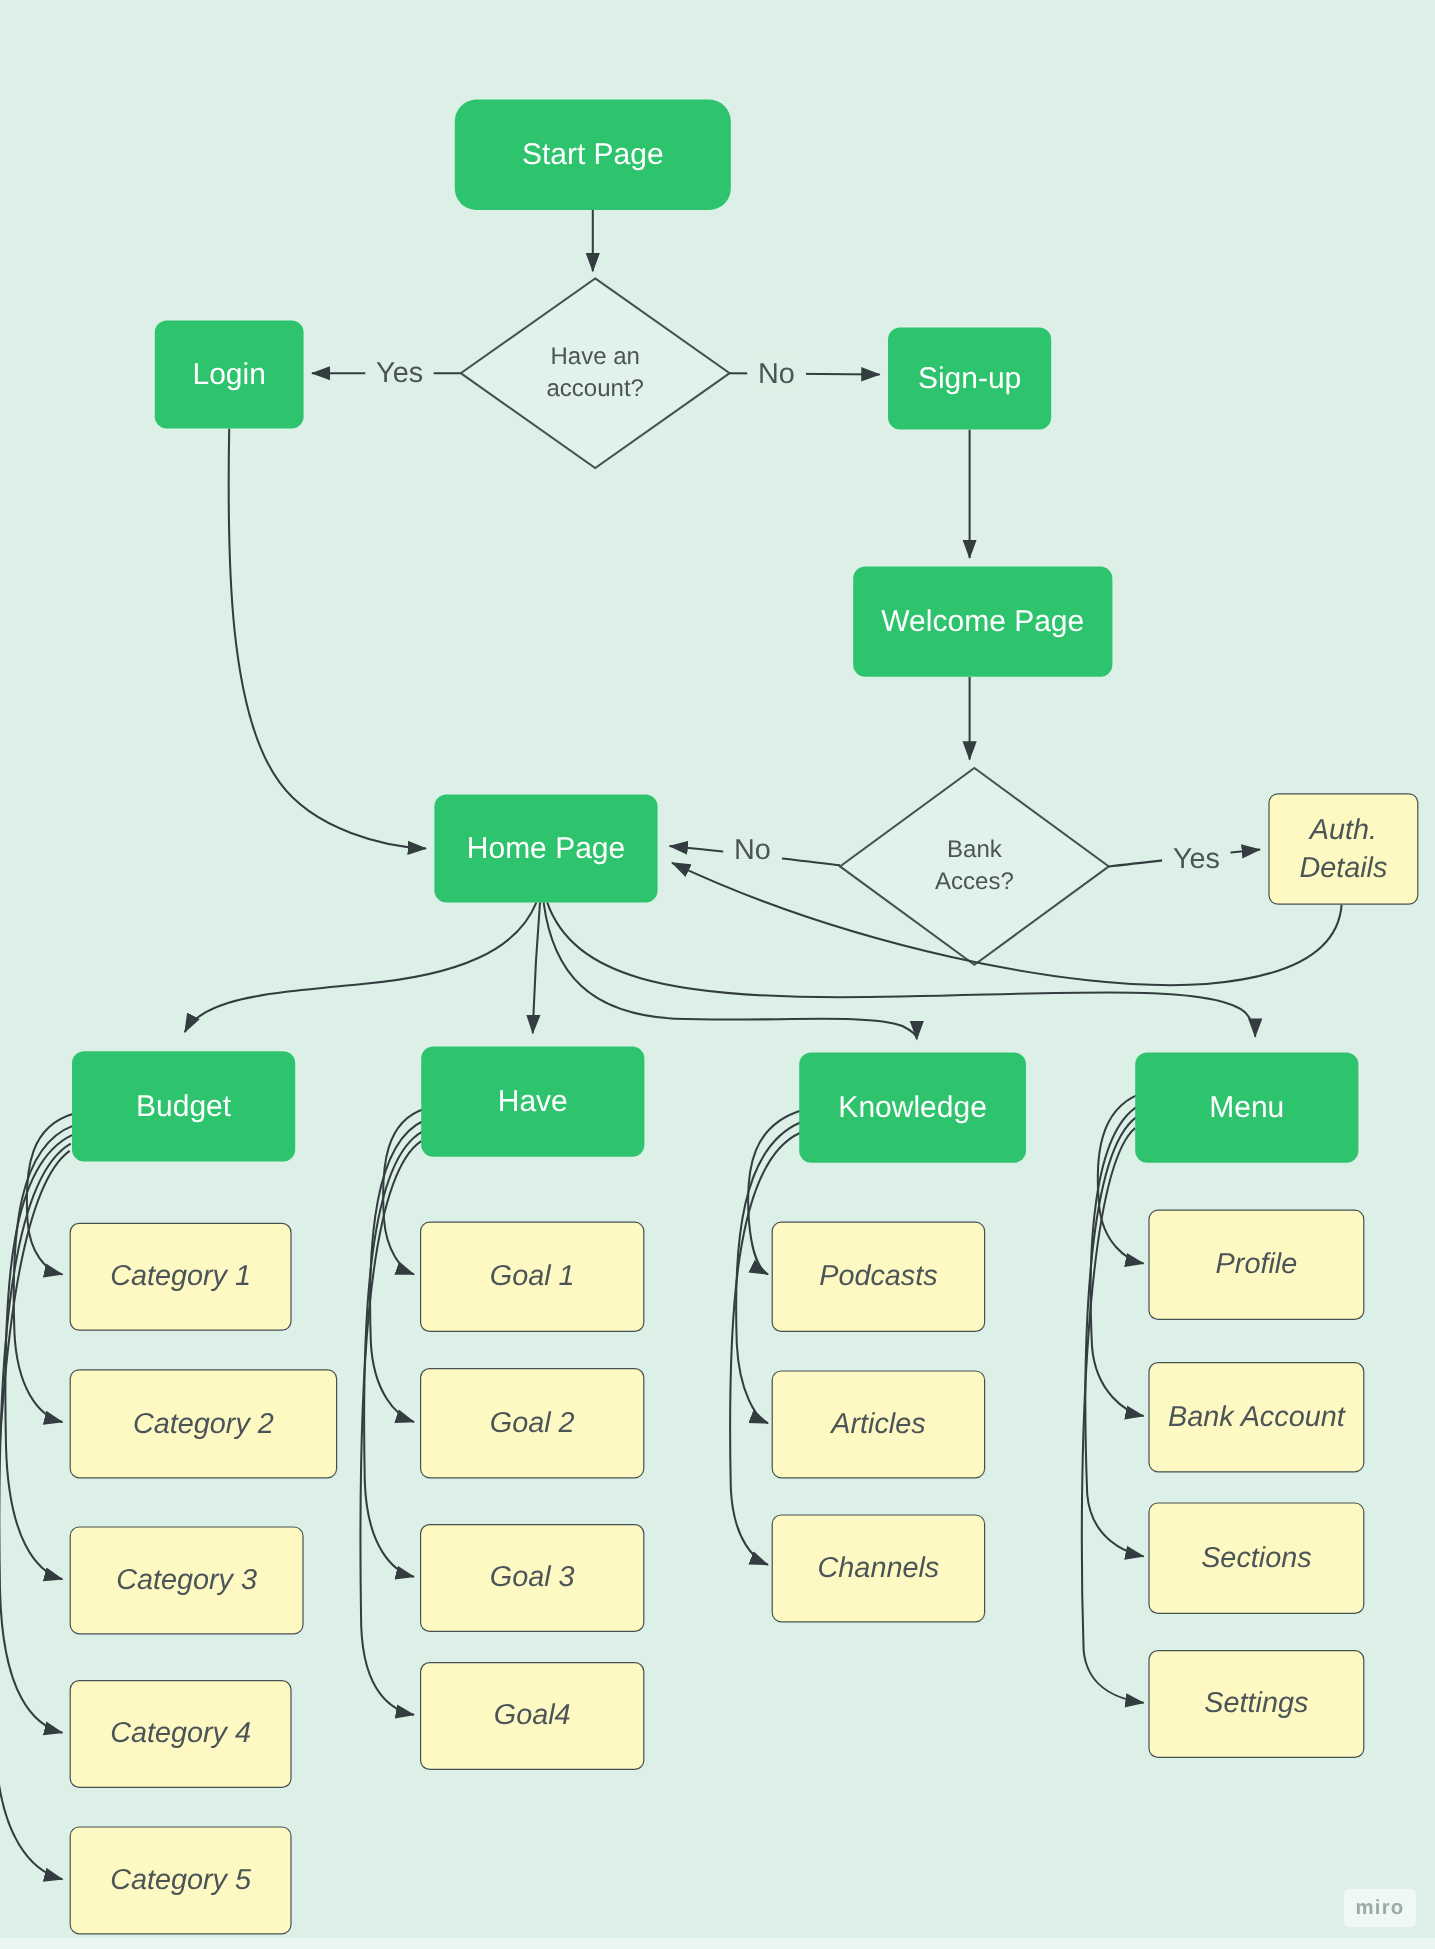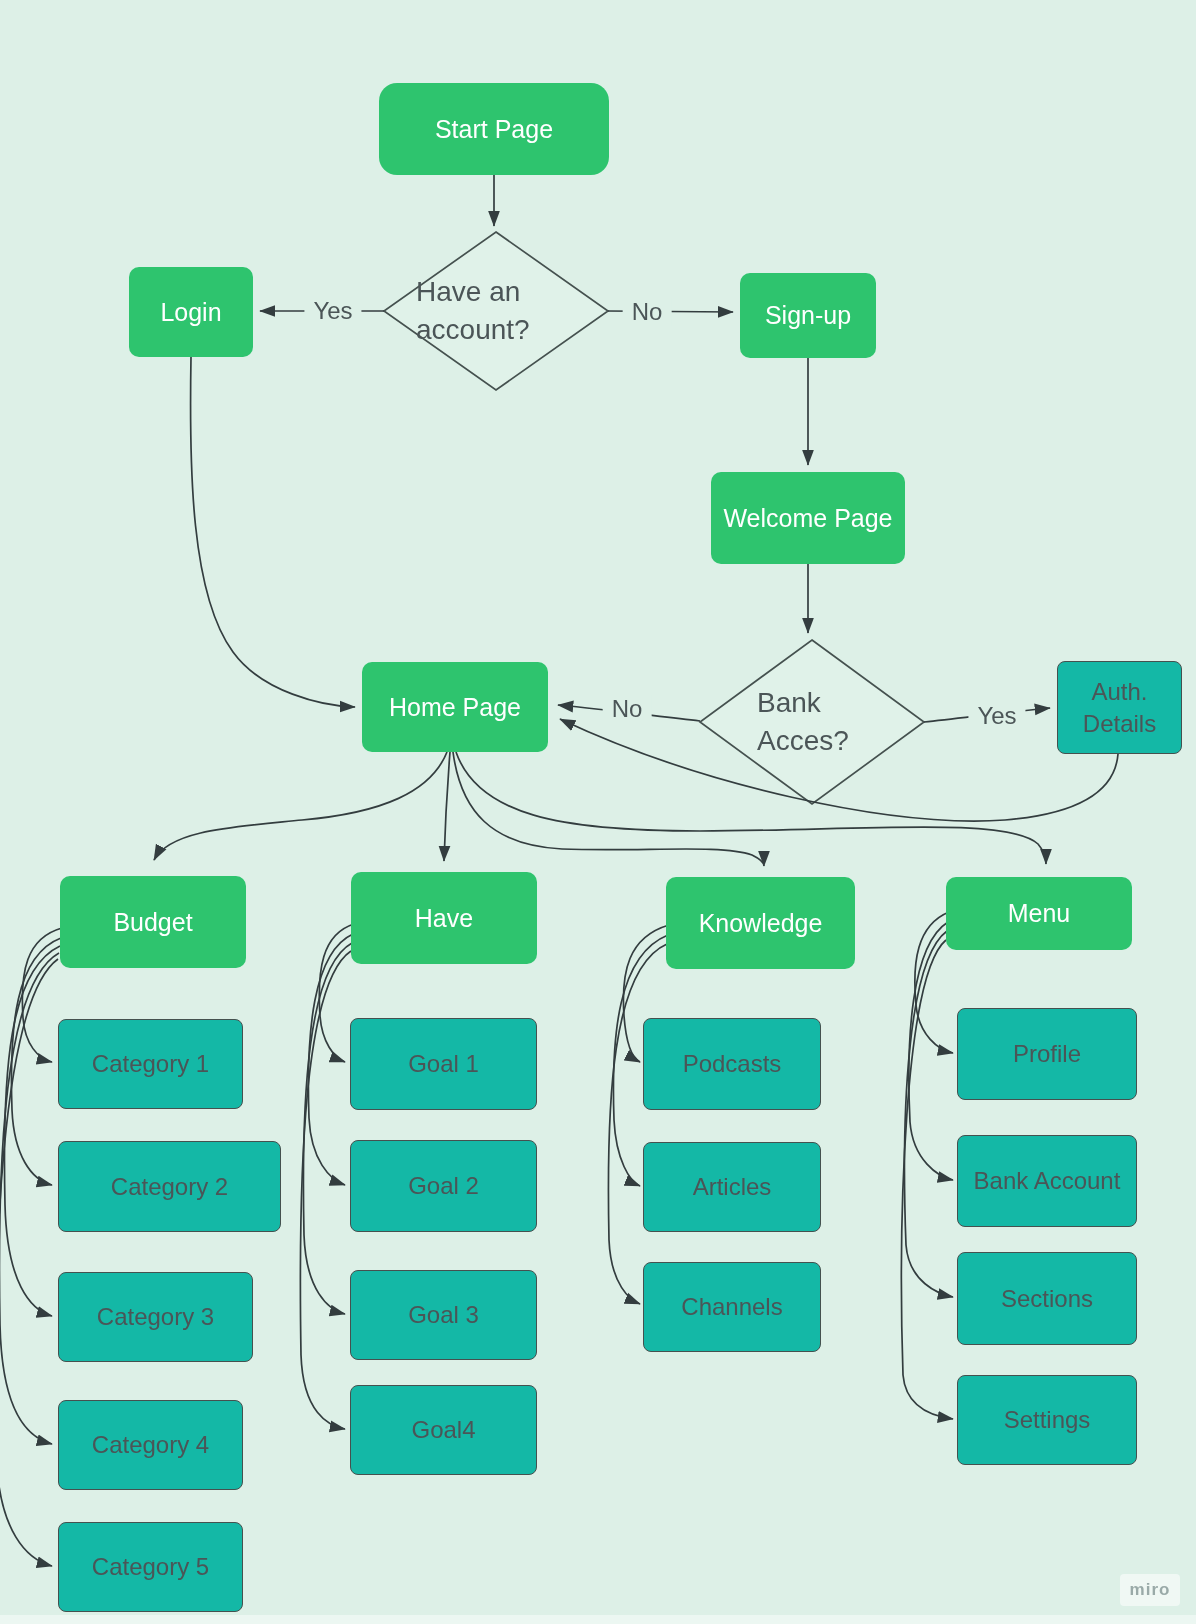--- a/index.html
+++ b/index.html
@@ -21,30 +21,31 @@
     color:var(--dark,#4b5557);
     user-select:none;
   }
   .node.green{
     background:var(--green,#2ec46e);
     color:#ffffff;
     border-radius:10px;
   }
   .node.pill{border-radius:18px;}
   .node.light{
-    background:#14b8a6;
+    background:#fef9c3;
     border:1.6px solid var(--outline,#45514f);
     border-radius:8px;
     font-size:24px;
+    font-style:italic;
   }
   .diamond-label{
     position:absolute;
     transform:translate(-50%,-50%);
-    text-align:left;
-    font-size:28px;line-height:1.35;
+    text-align:center;
+    font-size:20px;line-height:1.35;
     color:var(--dark,#4b5557);
     white-space:normal;
   }
   .edge-label{
     position:absolute;
     transform:translate(-50%,-50%);
     background:var(--bg,#ddf0e7);
     padding:0 9px;
     font-size:24px;
     color:var(--dark,#4b5557);
@@ -108,26 +109,26 @@
       <path d="M 949 912 C 917 925 912 962 916 1005 C 919 1035 938 1050 953 1053" marker-end="url(#arr)"></path>
       <path d="M 948 922 C 911 945 906 1040 910 1122 C 913 1160 938 1177 953 1180" marker-end="url(#arr)"></path>
       <path d="M 947 931 C 907 960 901 1115 906 1245 C 909 1282 938 1294 953 1297" marker-end="url(#arr)"></path>
       <path d="M 946 940 C 904 975 898 1225 903 1375 C 906 1410 938 1417 953 1419" marker-end="url(#arr)"></path>
     </g>
   </svg>
 
   <div class="node green pill" style="left:379px;top:83px;width:230px;height:92px;">Start Page</div>
   <div class="node green" style="left:129px;top:267px;width:124px;height:90px;">Login</div>
   <div class="node green" style="left:740px;top:273px;width:136px;height:85px;">Sign-up</div>
-  <div class="node green" style="left:711px;top:472px;width:194px;height:92px;">Welcome Page</div>
+  <div class="node green" style="left:711px;top:472px;width:216px;height:92px;">Welcome Page</div>
   <div class="node green" style="left:362px;top:662px;width:186px;height:90px;">Home Page</div>
   <div class="node green" style="left:60px;top:876px;width:186px;height:92px;">Budget</div>
   <div class="node green" style="left:351px;top:872px;width:186px;height:92px;">Have</div>
   <div class="node green" style="left:666px;top:877px;width:189px;height:92px;">Knowledge</div>
-  <div class="node green" style="left:946px;top:877px;width:186px;height:73px;">Menu</div>
+  <div class="node green" style="left:946px;top:877px;width:186px;height:92px;">Menu</div>
 
   <div class="diamond-label" style="left:496px;top:311px;width:160px;">Have an account?</div>
   <div class="diamond-label" style="left:812px;top:722px;width:110px;">Bank Acces?</div>
 
   <div class="node light" style="left:1057px;top:661px;width:125px;height:93px;padding:0 14px;">Auth. Details</div>
 
   <div class="node light" style="left:58px;top:1019px;width:185px;height:90px;">Category 1</div>
   <div class="node light" style="left:58px;top:1141px;width:223px;height:91px;">Category 2</div>
   <div class="node light" style="left:58px;top:1272px;width:195px;height:90px;">Category 3</div>
   <div class="node light" style="left:58px;top:1400px;width:185px;height:90px;">Category 4</div>

